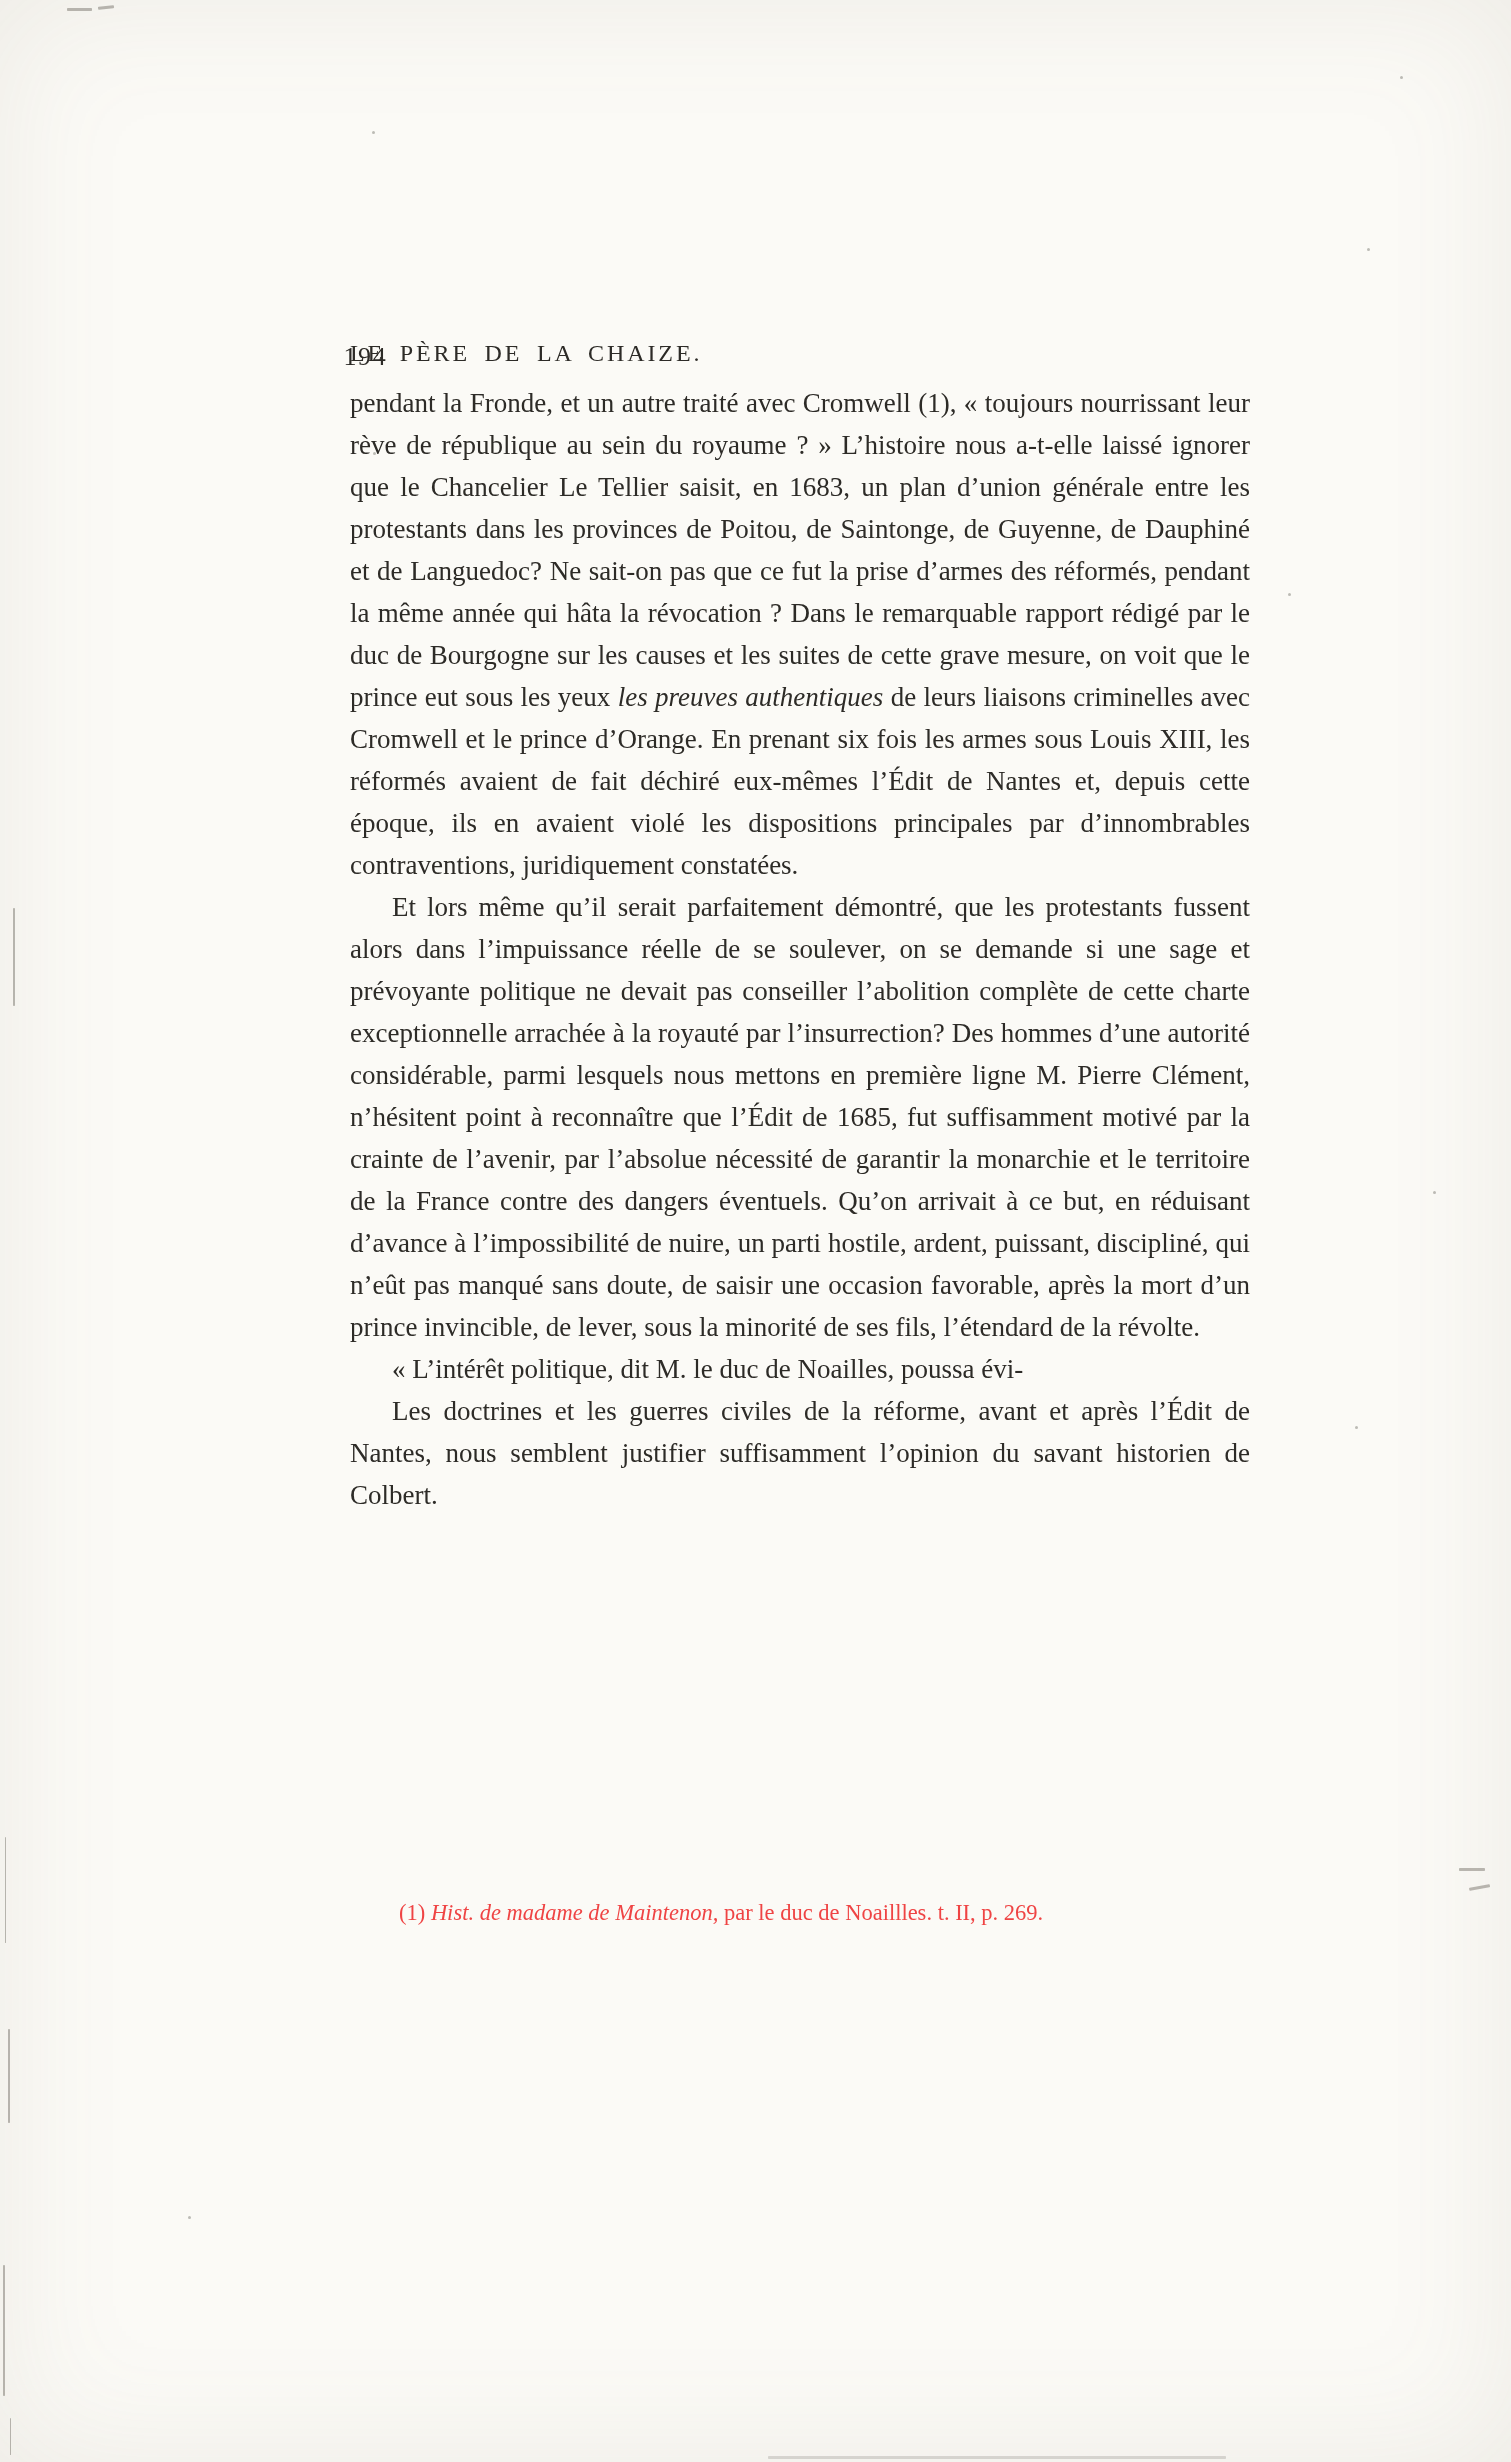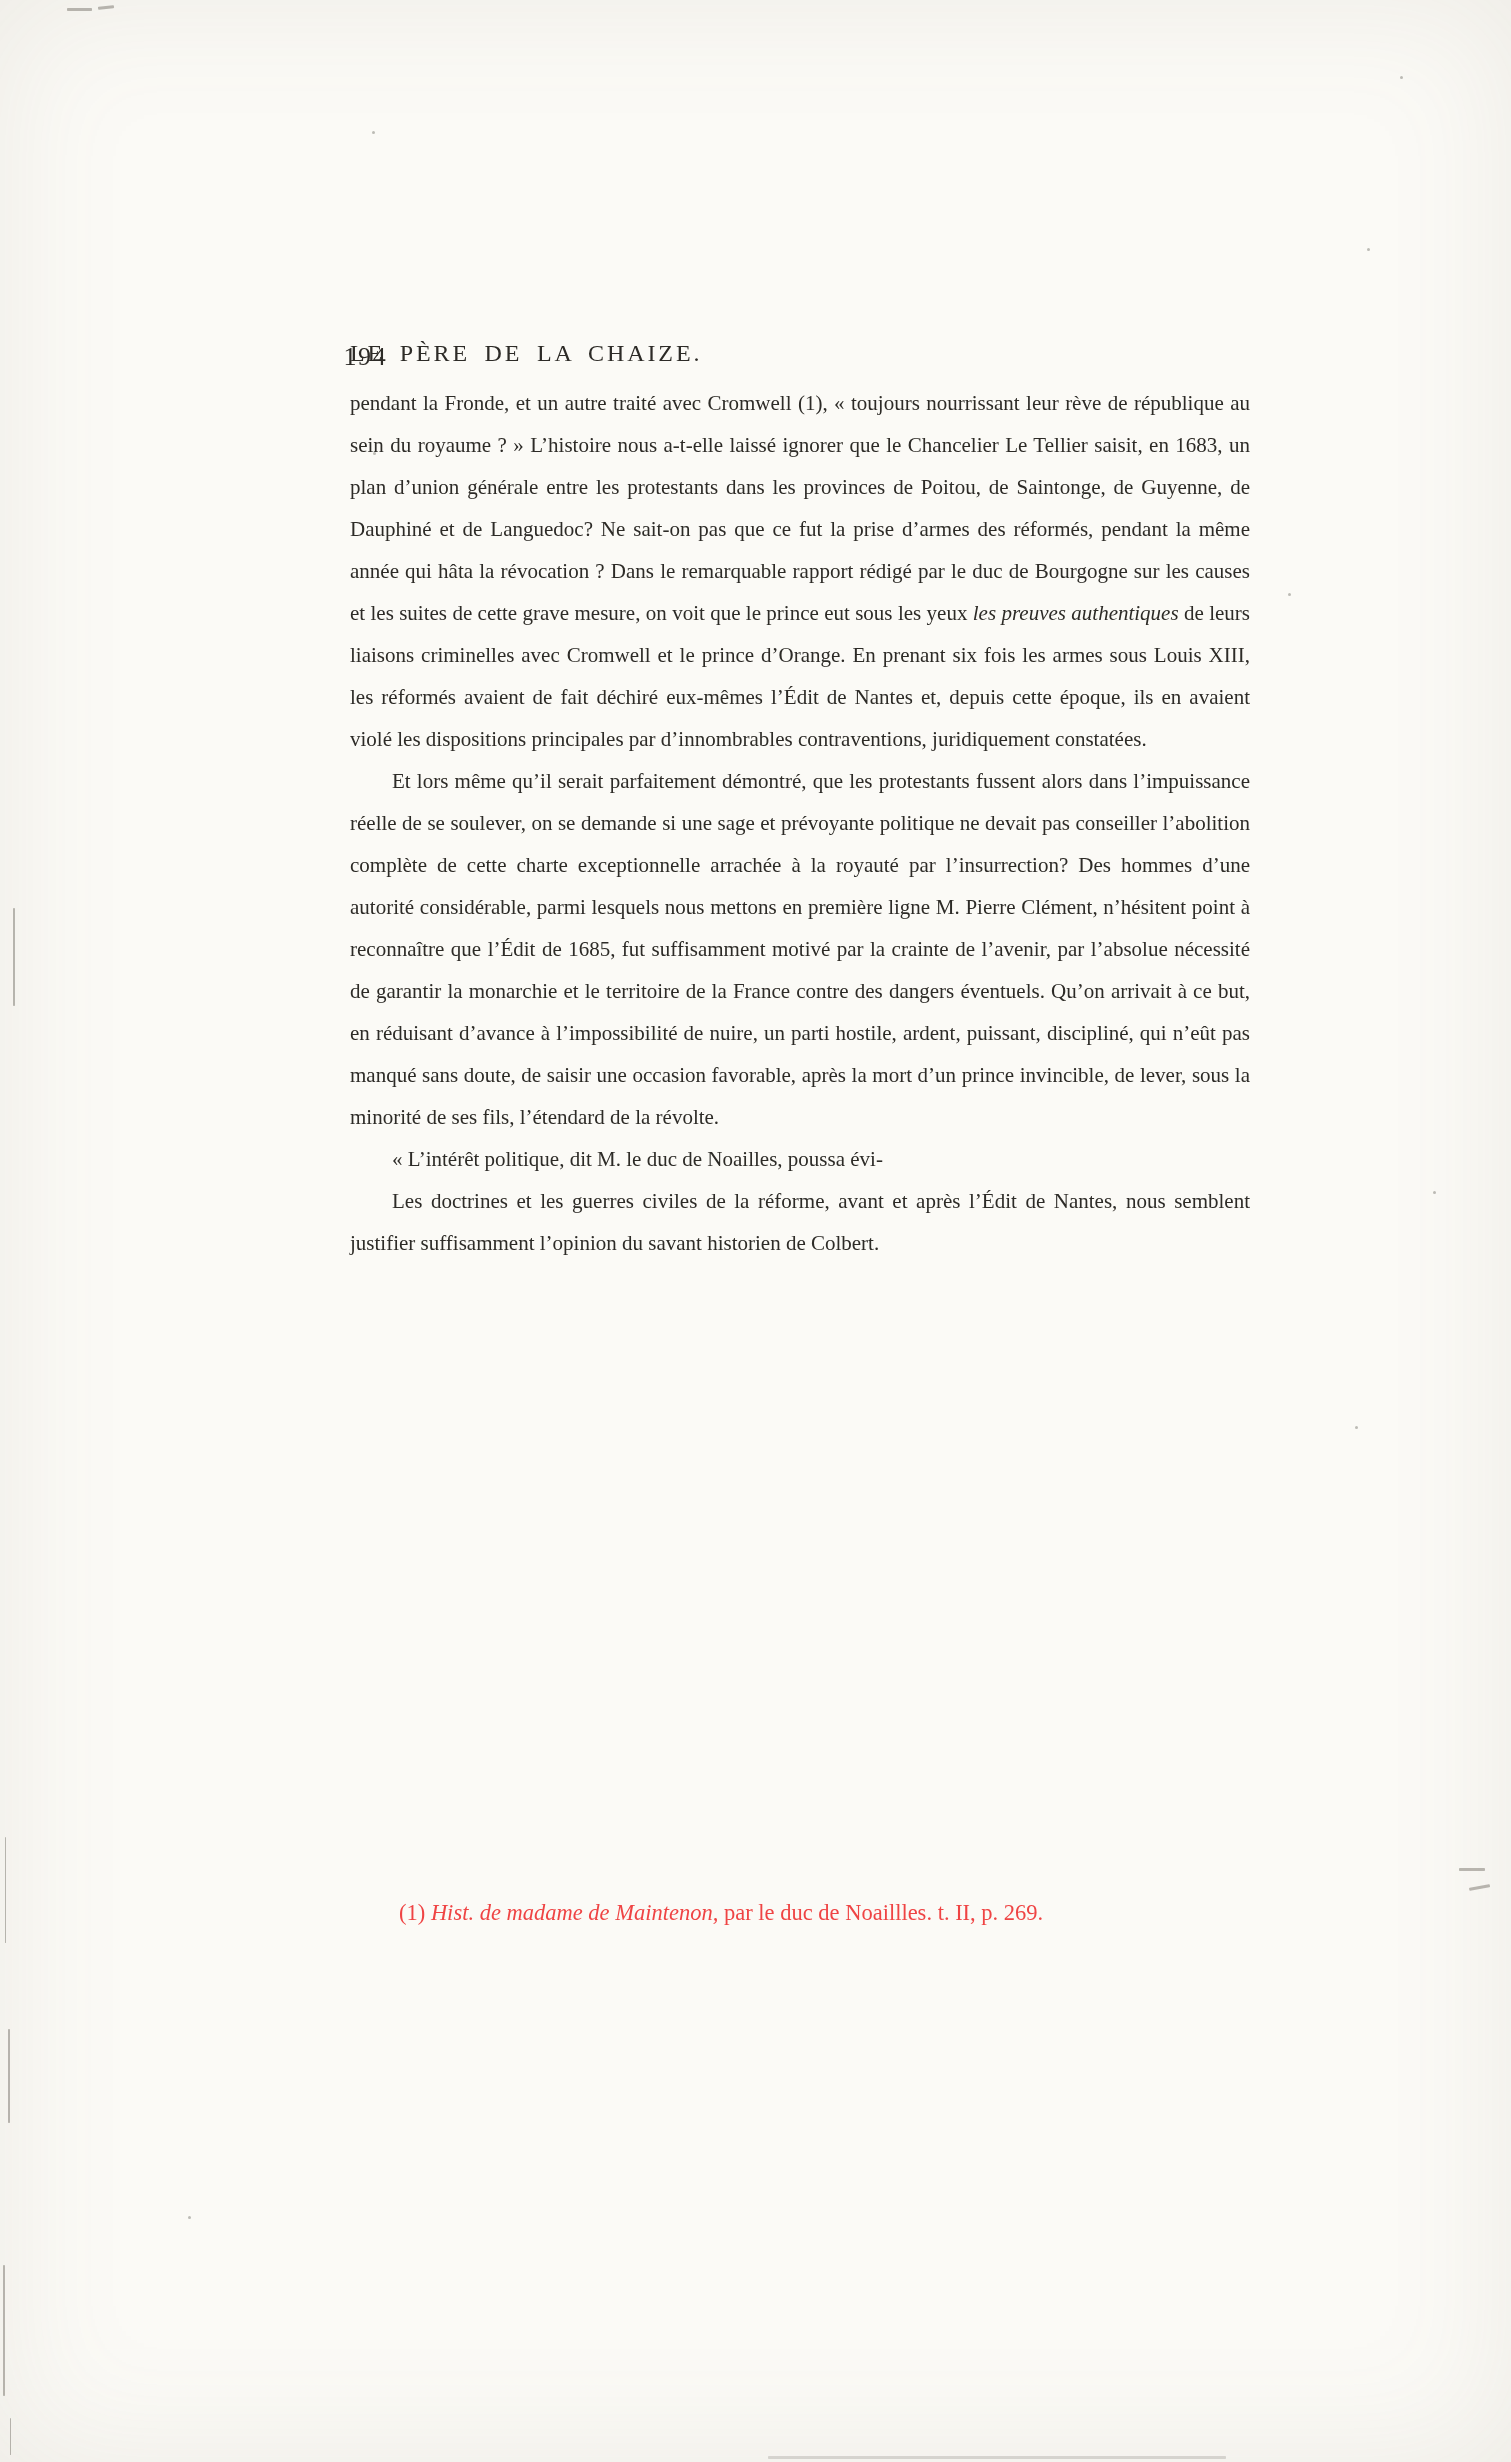--- a/index.html
+++ b/index.html
@@ -39,21 +39,21 @@
       letter-spacing: 2.9px;
       word-spacing: 5.7px;
       white-space: nowrap;
     }
     
     .text-block {
       position: absolute;
       left: 350px;
       top: 382px;
       width: 900px;
-      font-size: 21px;
+      font-size: 27px;
       line-height: 42px;
       text-align: justify;
     }
     .para { margin: 0; text-indent: 42px; }
     .para.first { text-indent: 0; }
     em { font-style: italic; }
     
     .footnote {
       position: absolute;
       left: 399px;

